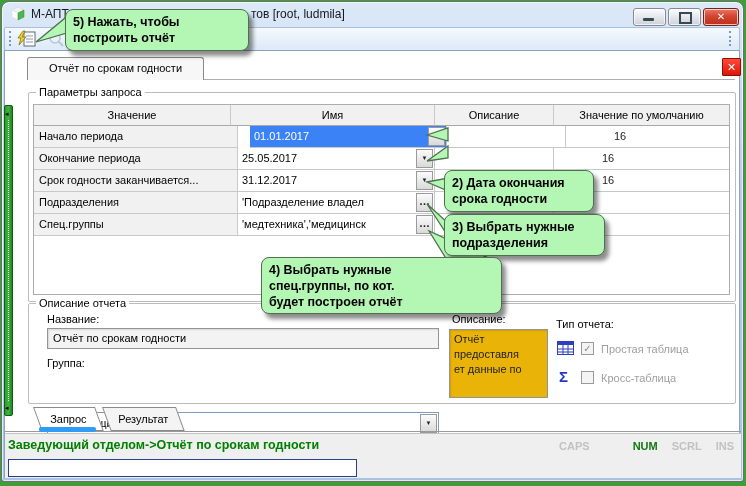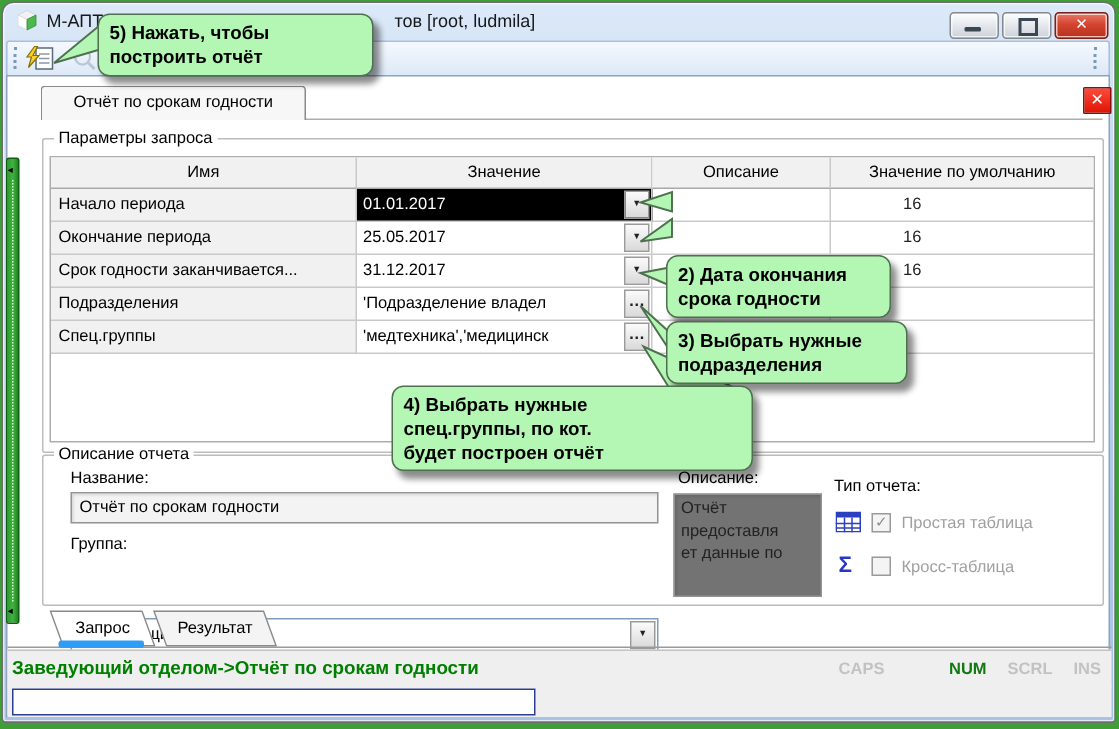--- a/index.html
+++ b/index.html
@@ -33,34 +33,34 @@
   
   .grid{left:33px;top:104px;width:697px;height:191px;border:1px solid #adadad;box-sizing:border-box;background:#fff;font-size:11px;}
   .grow{display:flex;height:22px;box-sizing:border-box;}
   .grow.header{height:21px;}
   .cell{box-sizing:border-box;border-right:1px solid #c9c9c9;border-bottom:1px solid #c9c9c9;overflow:hidden;white-space:nowrap;position:relative;}
   .cell:last-child{border-right:none;}
   .hcell{background:#f1f1f1;text-align:center;line-height:20px;border-bottom:1px solid #a9a9a9;}
   .c0{width:204px;} .c1{width:197px;} .c2{width:119px;} .c3{width:175px;flex:1;}
   .ncell{background:#f1f1f1;padding-left:5px;line-height:21px;color:#000;}
   .vcell{background:#fff;padding-left:4px;line-height:21px;color:#000;}
-  .vcell.sel{background:#000000;color:#fff;}
+  .vcell.sel{background:#3b82f6;color:#fff;margin-left:12px;}
   .dcell{padding-left:48px;line-height:21px;color:#222;}
   .combo-btn{position:absolute;right:1px;top:1px;width:17px;height:19px;border:1px solid #9a9a9a;background:linear-gradient(#fbfbfb,#d9d9d9);box-sizing:border-box;text-align:center;}
   .combo-btn .ar{font-size:6px;line-height:17px;color:#222;}
   .combo-btn .dots3{font-size:11px;font-weight:bold;line-height:14px;color:#222;}
   
   .callout{z-index:50;background:#b4f6b4;border:1px solid #4f704f;border-radius:8px;box-shadow:4px 5px 4px rgba(0,0,0,.45);
     padding:4px 7px;font-size:12.5px;font-weight:bold;color:#000;line-height:16px;white-space:nowrap;box-sizing:border-box;}
   .tails{left:0;top:0;z-index:49;pointer-events:none;}
   
   .flabel{font-size:11px;color:#000;white-space:nowrap;}
   .field{box-sizing:border-box;border:1px solid #949494;background:#f3f3f3;font-size:11px;line-height:19px;padding-left:5px;color:#000;box-shadow:inset 1px 1px 2px rgba(0,0,0,.12);}
   .comboxl{box-sizing:border-box;border:1px solid #7f9db9;background:#fff;font-size:11px;line-height:21px;padding-left:5px;color:#000;position:relative;margin-top:40px;}
-  .descbox{box-sizing:border-box;border:1px solid #949494;background:#737373;font-size:11px;line-height:15px;padding:2px 4px;color:#222;box-shadow:inset 1px 1px 2px rgba(0,0,0,.12);}
+  .descbox{box-sizing:border-box;border:1px solid #949494;background:#eab308;font-size:11px;line-height:15px;padding:2px 4px;color:#222;box-shadow:inset 1px 1px 2px rgba(0,0,0,.12);}
   .cb{width:13px;height:13px;border:1px solid #9a9a9a;background:#f4f4f4;box-sizing:border-box;text-align:center;font-size:10px;line-height:11px;color:#8a8a8a;}
   .dis-label{font-size:11px;color:#a0a0a0;white-space:nowrap;}
   .sigma{font-size:15px;font-weight:bold;color:#2638c8;line-height:15px;}
   
   .btab{top:407px;height:24px;background:#f4f4f4;border:1px solid #8a8a8a;box-sizing:border-box;transform:skewX(20deg);transform-origin:top left;}
   .btab .lbl{transform:skewX(-20deg);font-size:11px;line-height:22px;text-align:center;color:#000;}
   .underline{left:39px;top:427px;width:57px;height:5px;background:#2f9df5;border-radius:2px;z-index:5;}
   .tabs-base{left:5px;top:431px;width:736px;height:0;border-top:1px solid #9a9a9a;}
   
   .statusbar{left:5px;top:433px;width:736px;height:24px;background:#efefef;border-top:1px solid #c3c3c3;}
@@ -76,21 +76,21 @@
 <div class="stage">
 
   <div class="abs window"></div>
 
   <svg class="abs" style="left:11px;top:6px;" width="15" height="15" viewBox="0 0 15 15">
     <polygon points="7,1 13,4 7,7 1,4" fill="#f2f2f2" stroke="#cfcfcf" stroke-width="0.5"></polygon>
     <polygon points="1,4 7,7 7,14 1,11" fill="#ffffff" stroke="#d8d8d8" stroke-width="0.5"></polygon>
     <polygon points="13,4 13,11 7,14 7,7" fill="#4db84d" stroke="#2f8a2f" stroke-width="0.5"></polygon>
   </svg>
   <div class="abs title-text" style="left:31px;">М-АПТ</div>
-  <div class="abs title-text" style="left:251px;margin-left:12px;">тов [root, ludmila]</div>
+  <div class="abs title-text" style="left:251px;">тов [root, ludmila]</div>
 
   <div class="abs winbtn" style="left:633px;width:31px;">
       <div class="glyph-min"></div>
     </div>
   <div class="abs winbtn" style="left:668px;width:31px;">
       <div class="glyph-max"></div>
     </div>
   <div class="abs winbtn close" style="left:703px;width:34px;"><span>✕</span></div>
 
   <div class="abs toolbar">
@@ -123,22 +123,22 @@
 
   <div class="abs toptab">Отчёт по срокам годности</div>
   <div class="abs tabline"></div>
   <div class="abs closetab"><span>✕</span></div>
 
   <div class="abs groupbox" style="left:28px;top:92px;width:706px;height:208px;"></div>
   <div class="abs legend" style="left:36px;top:86px;">Параметры запроса</div>
 
   <div class="abs grid">
     <div class="grow header">
+      <div class="cell hcell c1">Значение</div>
       <div class="cell hcell c0">Имя</div>
-      <div class="cell hcell c1">Значение</div>
       <div class="cell hcell c2">Описание</div>
       <div class="cell hcell c3">Значение по умолчанию</div>
     </div>
     <div class="grow">
       <div class="cell ncell c0">Начало периода</div>
       <div class="cell vcell sel c1"><span>01.01.2017</span>
         <div class="combo-btn">
             <div class="ar">▼</div>
           </div></div>
       <div class="cell c2"></div>

